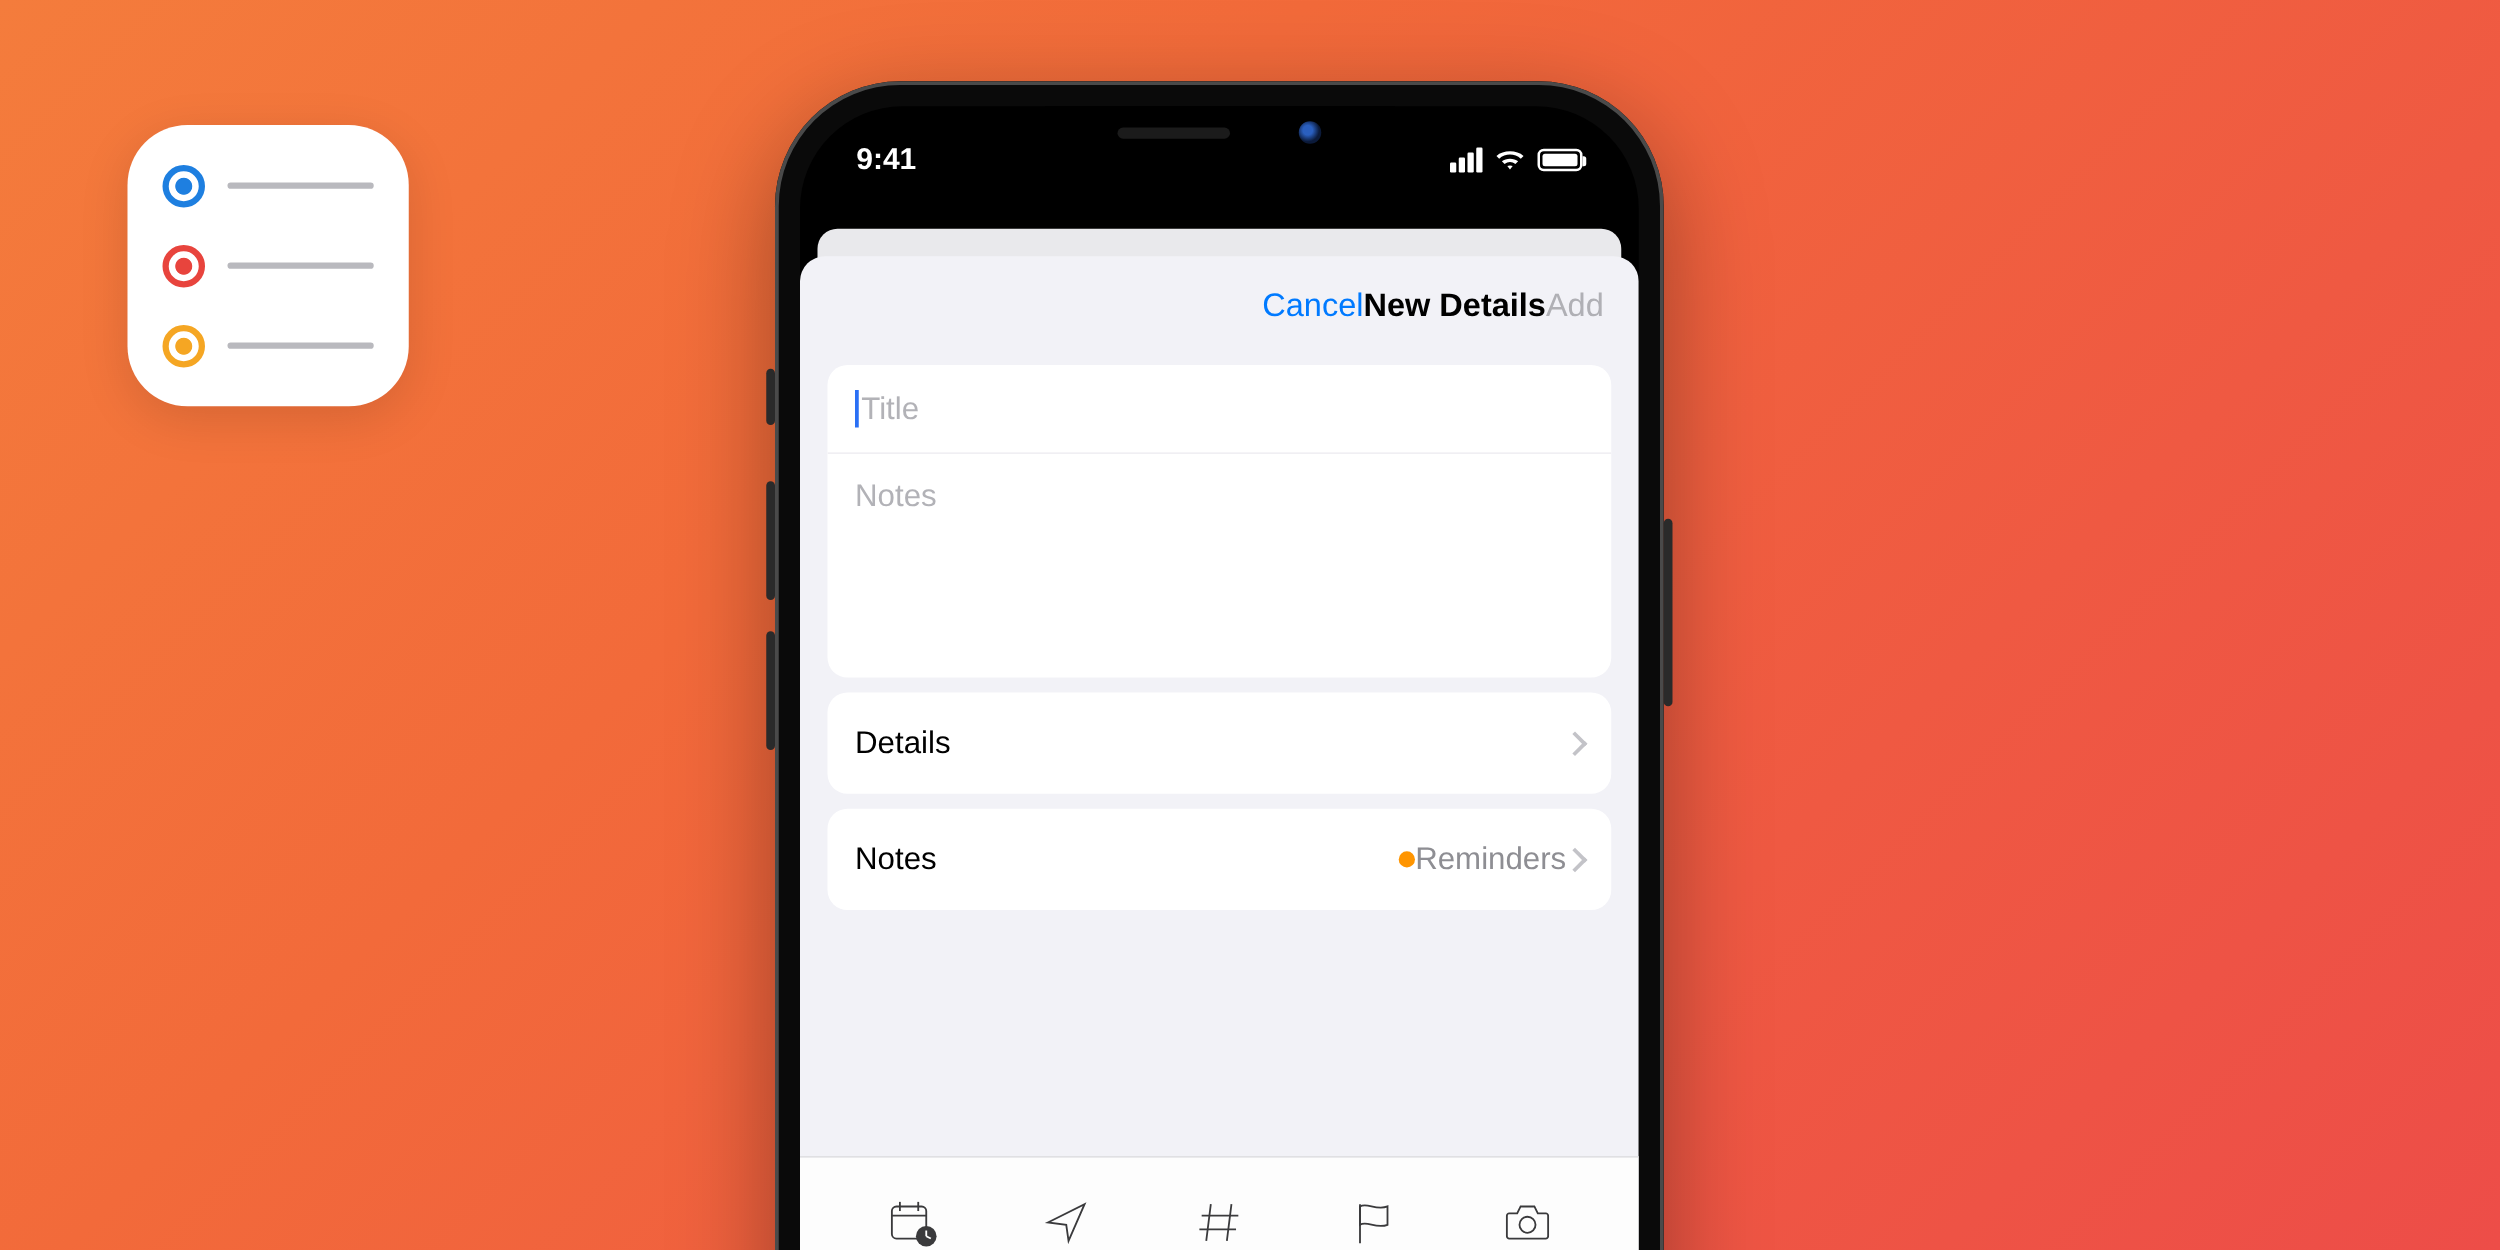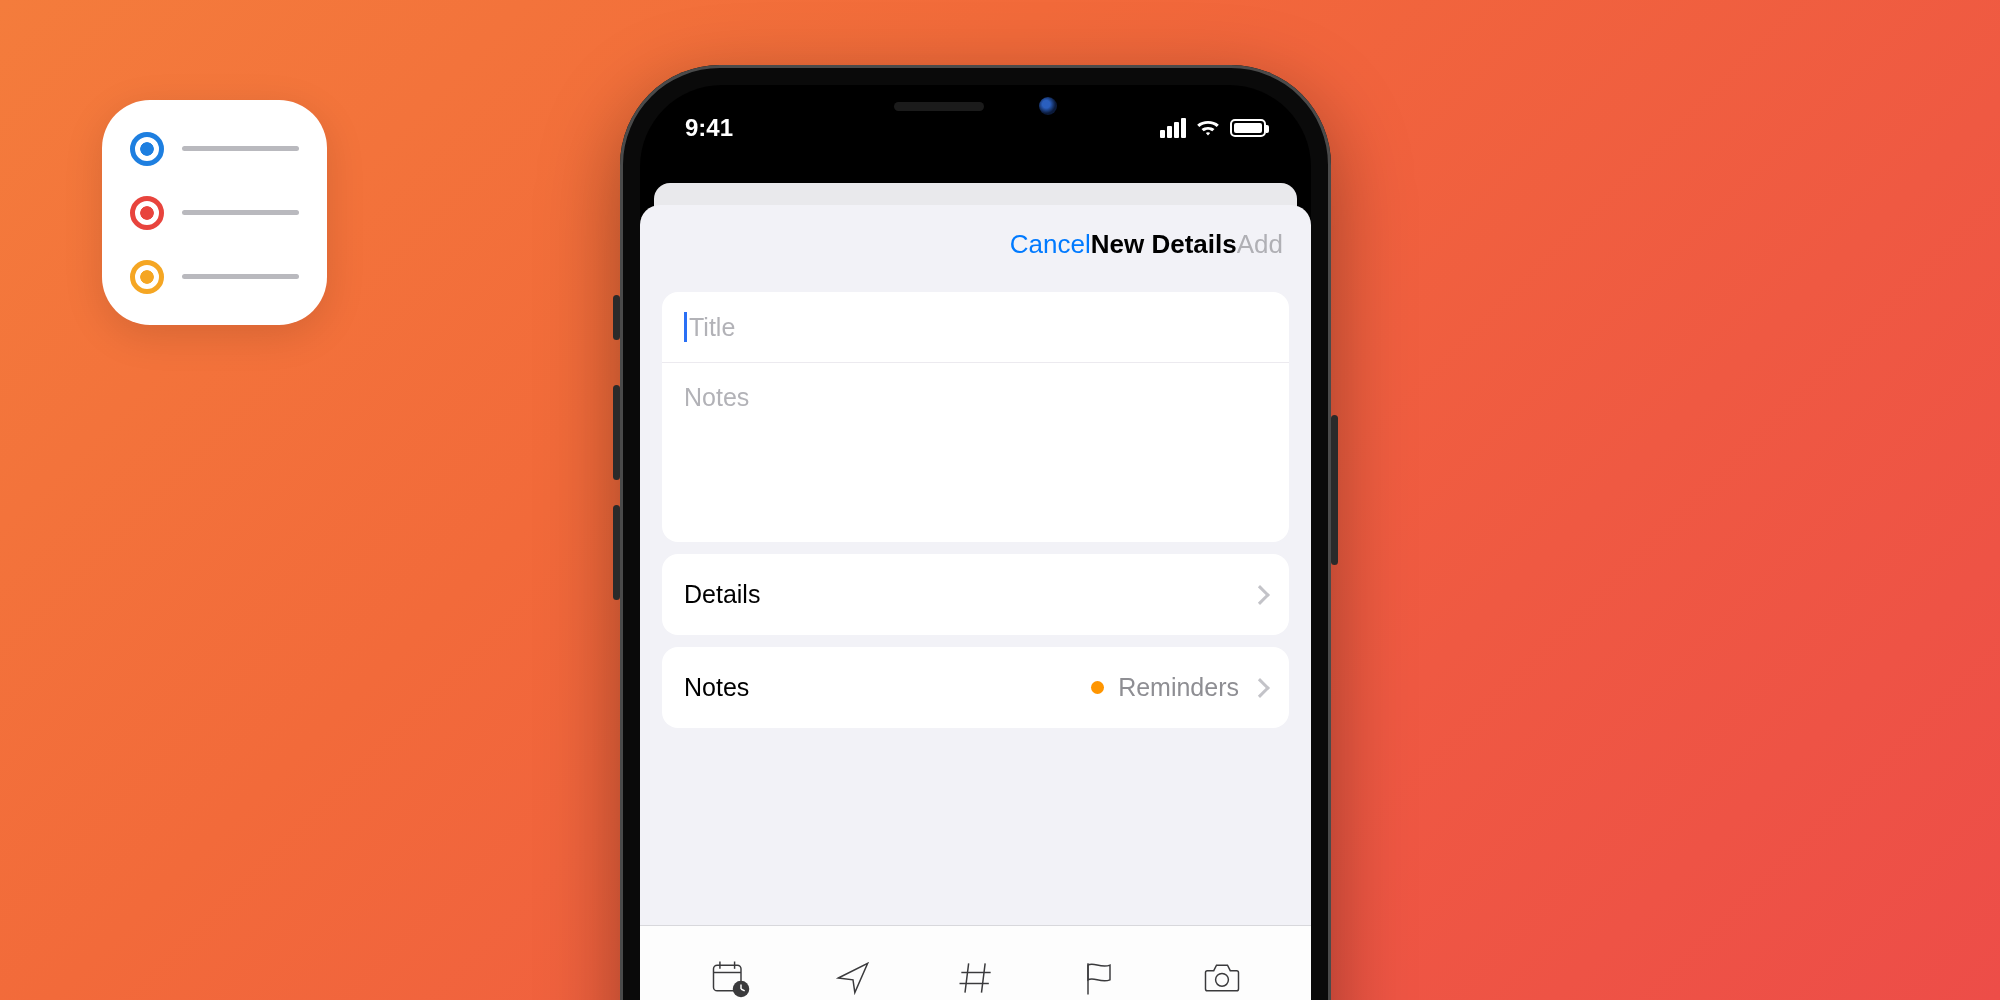--- a/index.html
+++ b/index.html
@@ -171,21 +171,21 @@
   animation: blink 1s step-start infinite;
 }
 @keyframes blink { 50% { opacity: 0; } }
 .notes-row { min-height: 180px; }
 
 .row {
   display: flex; align-items: center; justify-content: space-between;
   padding: 26px 22px;
 }
 .row-label { color:#000; font-size: 25px; }
-.row-right { display:flex; align-items:center; gap: 14px; color:#8e8e93; font-size:25px; }
+.row-right { display:flex; align-items:center; color:#8e8e93; font-size:25px; }
 .dot { width:13px; height:13px; border-radius:50%; background:#ff9500; }
 .chevron { width: 14px; height: 14px; border-top: 3px solid #c3c3c8; border-right: 3px solid #c3c3c8; transform: rotate(45deg); }
 
 .keyboard-bar {
   position: absolute;
   left: 0; right: 0;
   bottom: 0;
   top: 720px;
   background: #fdfdfd;
   border-top: 1px solid #d8d8dc;

